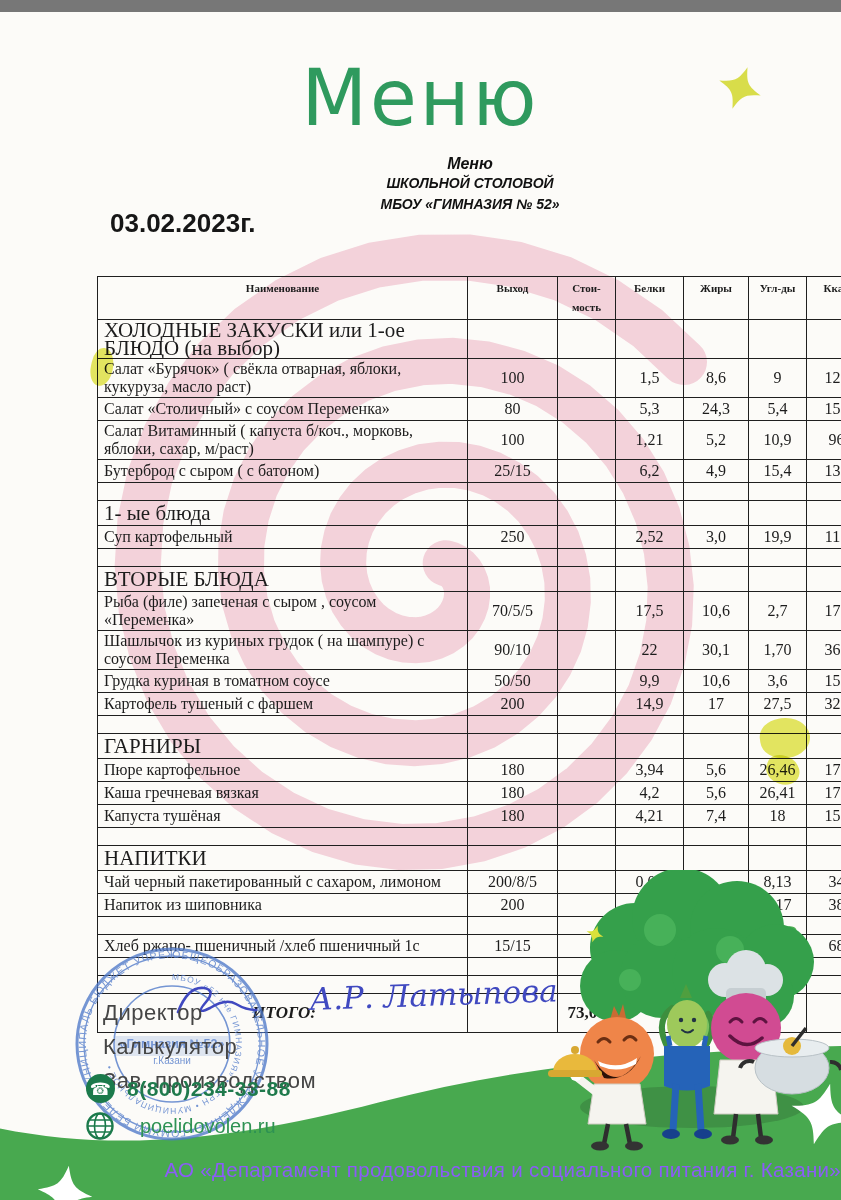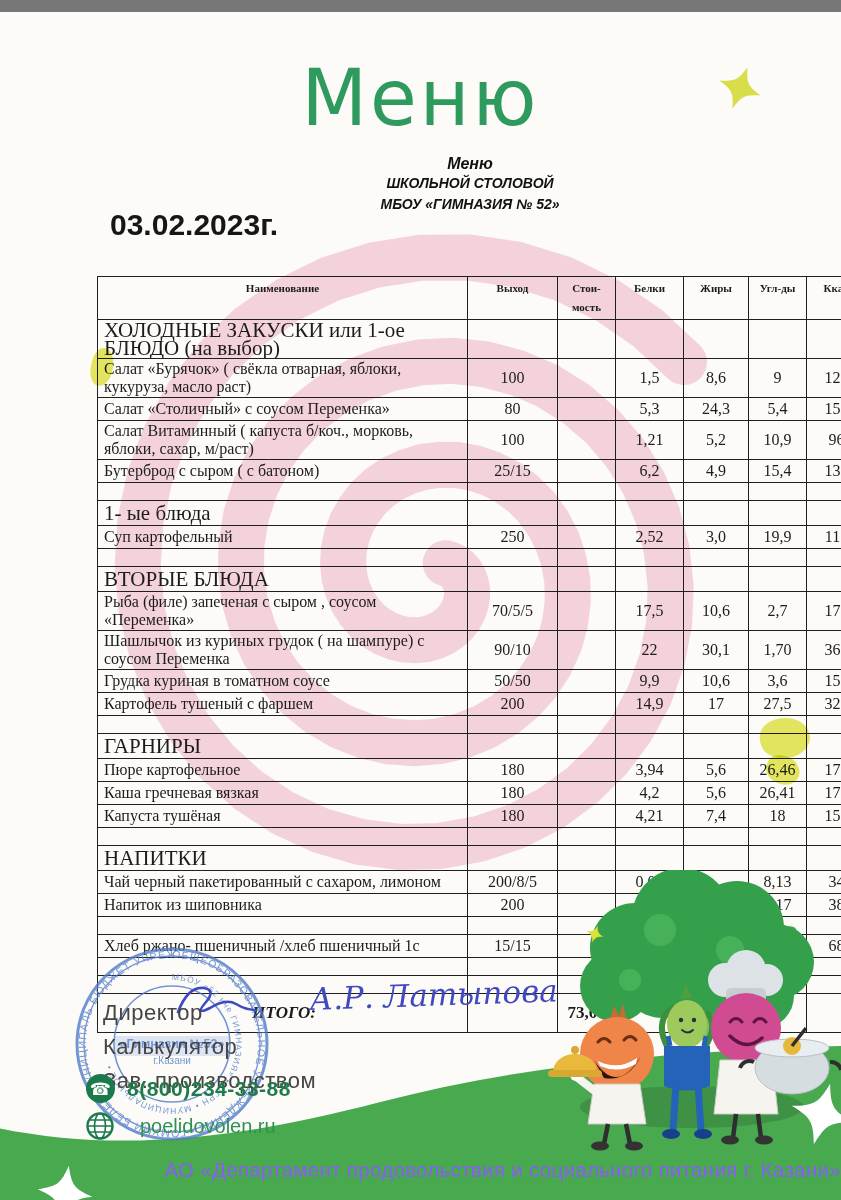--- a/index.html
+++ b/index.html
@@ -14,21 +14,21 @@
   .wm{position:absolute;left:85px;top:218px;z-index:0;opacity:.72;}
   
   .logo{position:absolute;left:0;right:0;top:44px;text-align:center;z-index:3;
         font-family:"DejaVu Sans",sans-serif;font-weight:400;font-size:76px;line-height:84px;
         color:var(--title-green);letter-spacing:3px;transform:scaleY(1.04);}
   .subtitle{position:absolute;left:250px;top:142px;width:440px;text-align:center;z-index:3;
         font-family:"Liberation Sans",sans-serif;font-style:italic;font-weight:bold;color:#111;}
   .subtitle .s1{font-size:16px;line-height:19px;}
   .subtitle .s2{font-size:14px;line-height:21px;}
   .datebox{position:absolute;left:110px;top:196px;z-index:3;font-family:"Liberation Sans",sans-serif;
-        font-weight:bold;font-size:30px;color:#161616;}
+        font-weight:bold;font-size:26px;color:#161616;}
   
   .tblwrap{position:absolute;left:97px;top:264px;z-index:2;}
   table{border-collapse:collapse;table-layout:fixed;width:769px;background:transparent;}
   th,td{border:1.6px solid #1f1f1f;color:var(--ink);overflow:hidden;}
   th{font-size:11px;font-weight:bold;text-align:center;vertical-align:top;padding:2px 2px;height:34px;line-height:19px;}
   td{font-size:16px;line-height:18px;vertical-align:middle;padding:1px 3px;text-align:center;}
   td.name{text-align:left;padding-left:6px;}
   tr.item td{height:20px;}
   tr.section td{height:22px;}
   tr.section td.name{font-weight:normal;font-size:21px;}

